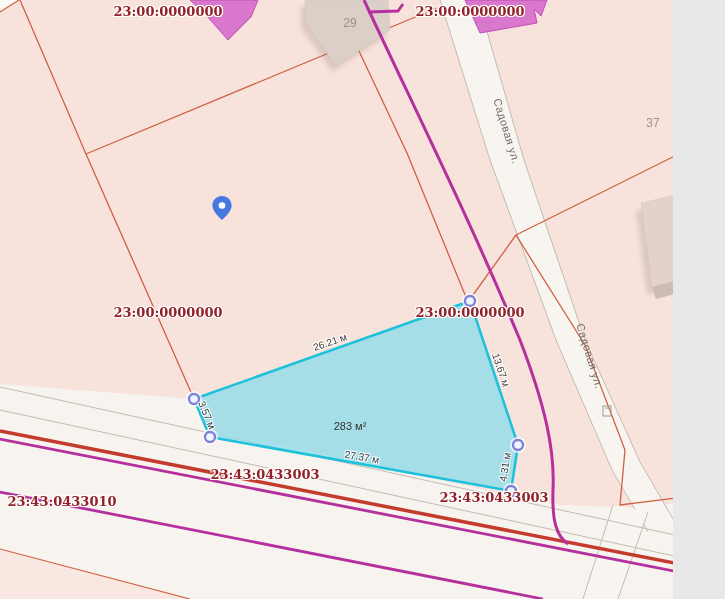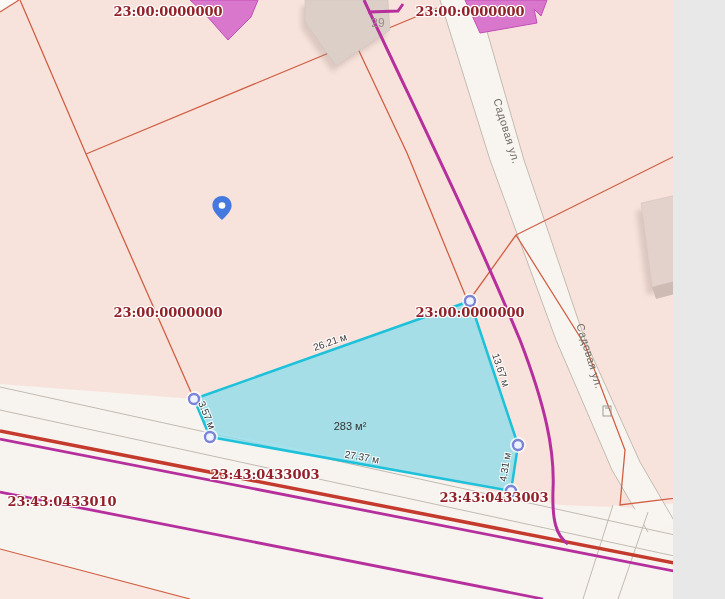--- a/index.html
+++ b/index.html
@@ -14,21 +14,21 @@
   .cad{
     font-family:"DejaVu Serif","Liberation Serif",serif;
     font-weight:700;font-size:13px;color:#932128;letter-spacing:0px;
     text-shadow:-1px -1px 0 #fff,1px -1px 0 #fff,-1px 1px 0 #fff,1px 1px 0 #fff,0 0 2px #fff;
   }
   .dim{
     font-size:10px;color:#3b3b3b;
     text-shadow:-1px -1px 0 #fff,1px -1px 0 #fff,-1px 1px 0 #fff,1px 1px 0 #fff;
   }
   .street{font-size:11px;color:#716c66;letter-spacing:0.5px;}
-  .pnum{font-size:12px;color:#9a9189;margin-left:28px;}
+  .pnum{font-size:12px;color:#9a9189;}
   .area{font-size:11px;color:#333;}
 </style>
 </head>
 <body>
 
 <div id="map-frame">
 
   <svg width="725" height="599" viewBox="0 0 725 599">
     <defs>
       <filter id="soft" x="-30%" y="-30%" width="160%" height="160%">

